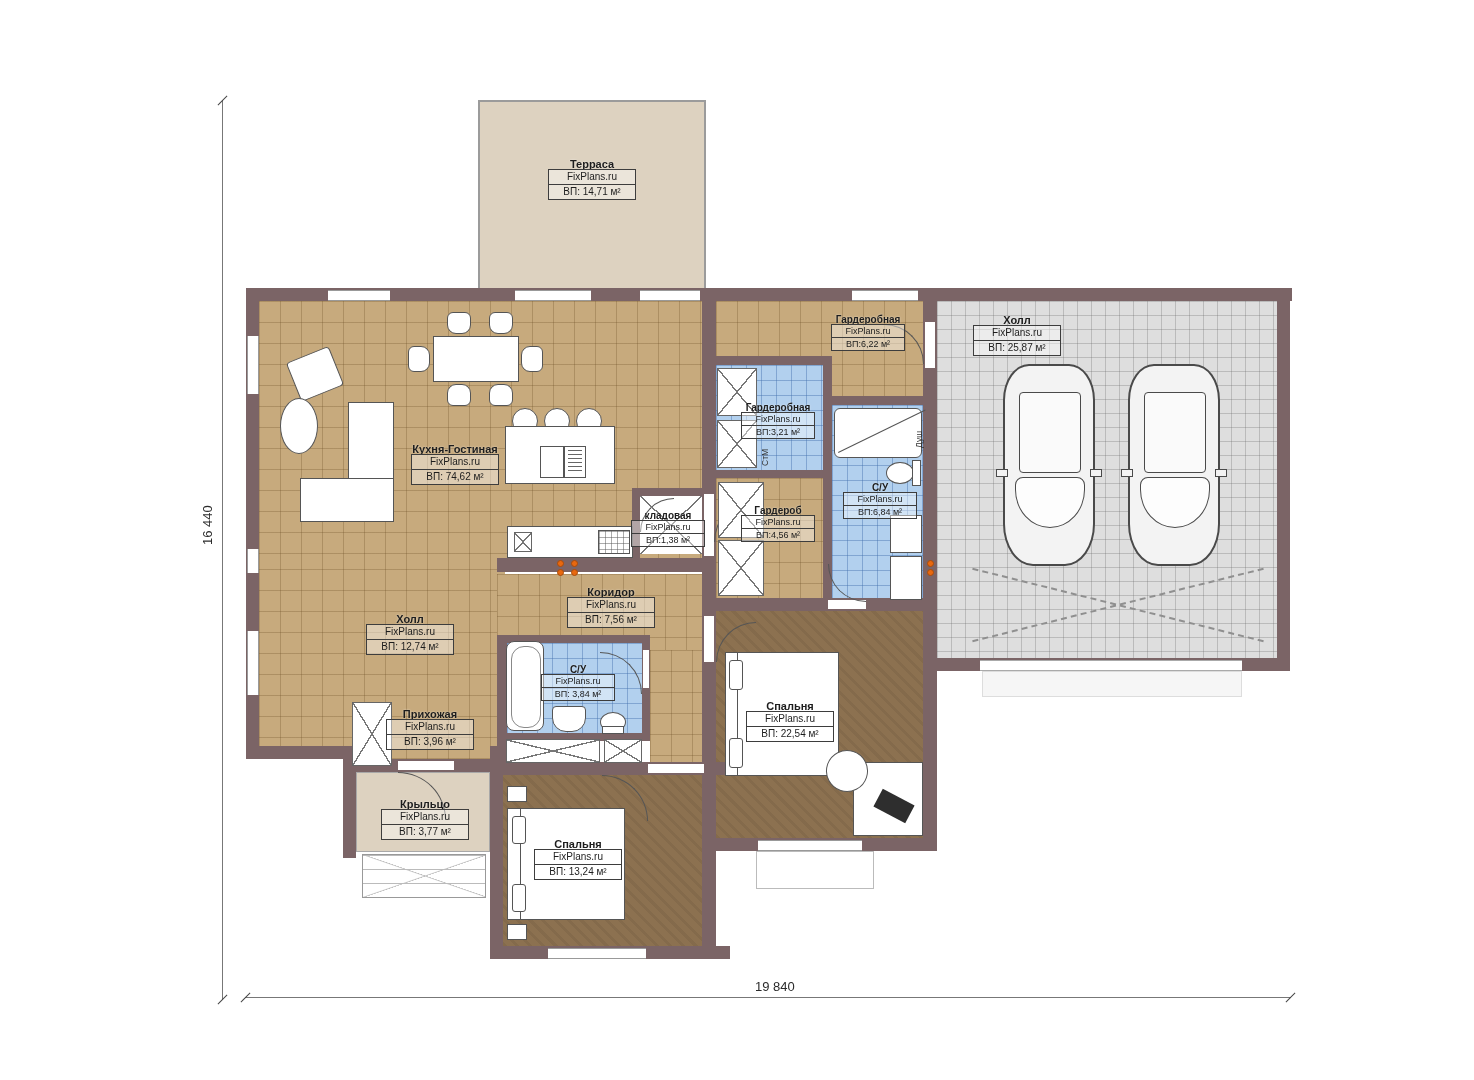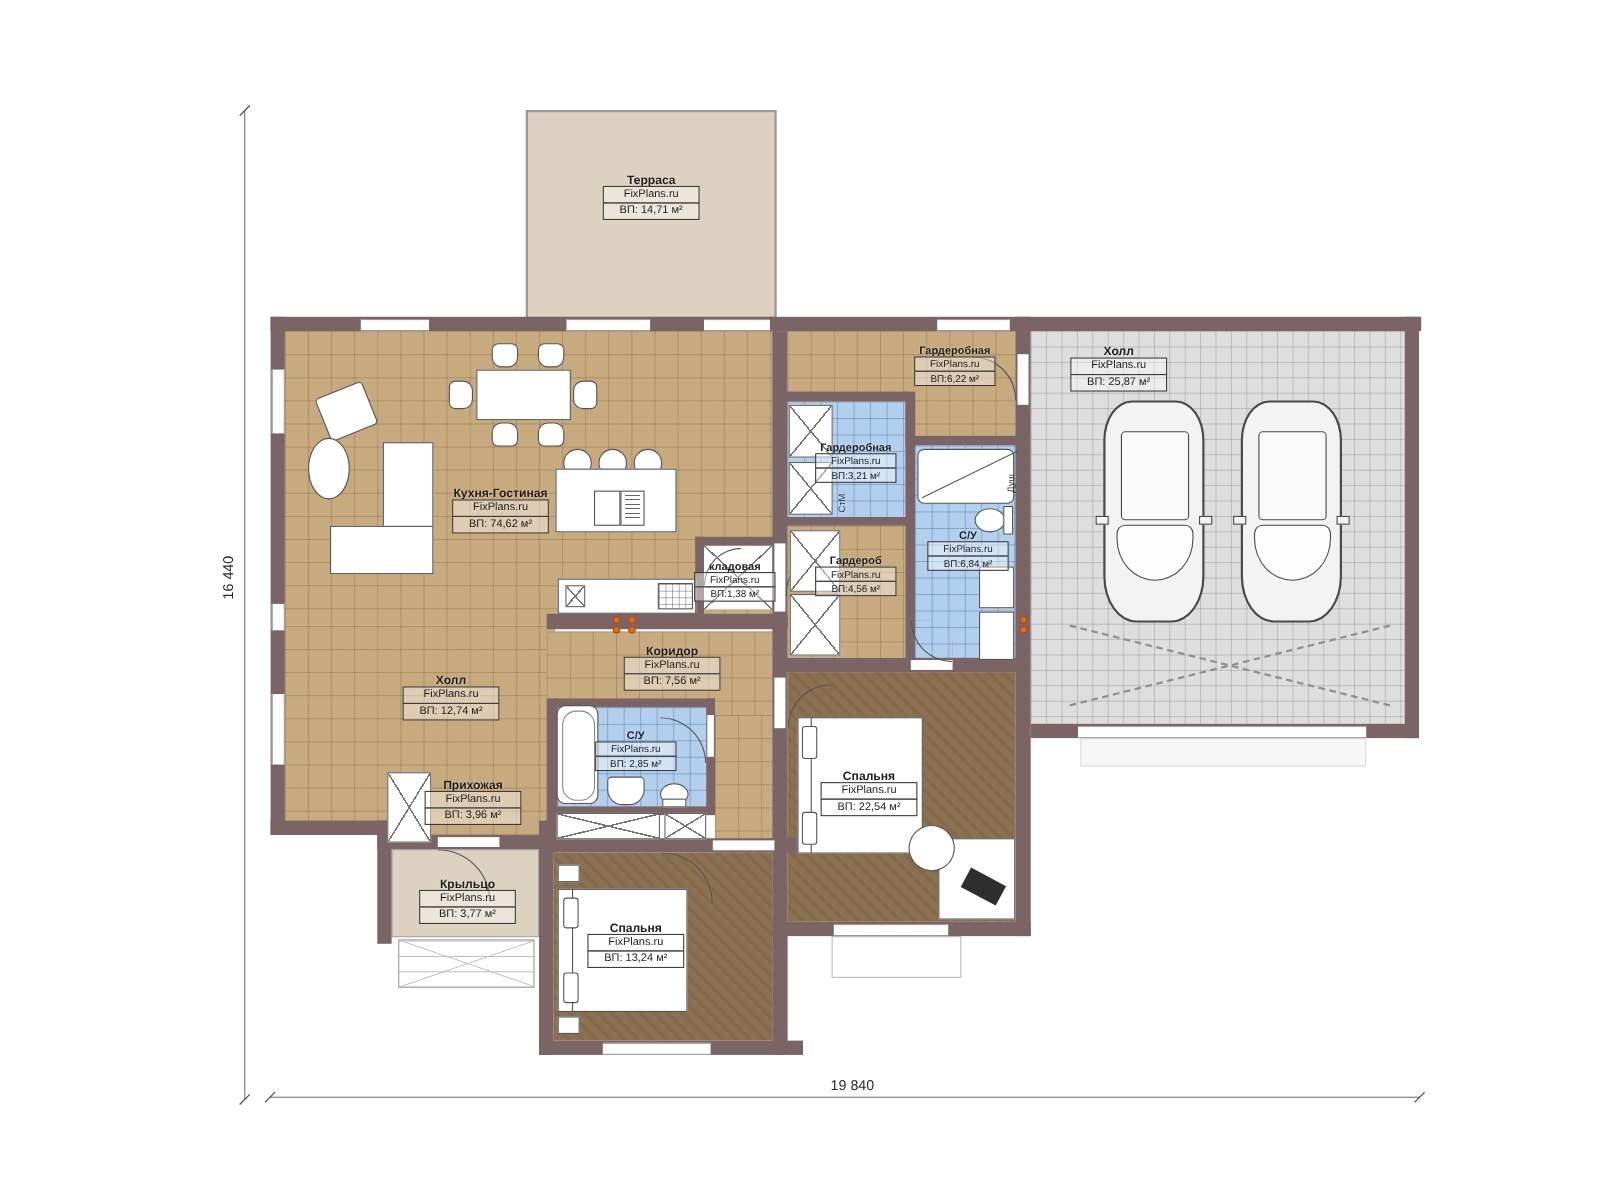--- a/index.html
+++ b/index.html
@@ -264,21 +264,21 @@
     <div class="lbox">ВП: 7,56 м²</div>
   </div>
   <div class="lbl" style="left:410px;top:613px">
     <div class="lname">Холл</div>
     <div class="lbox">FixPlans.ru</div>
     <div class="lbox">ВП: 12,74 м²</div>
   </div>
   <div class="lbl sm" style="left:578px;top:664px">
     <div class="lname">С/У</div>
     <div class="lbox">FixPlans.ru</div>
-    <div class="lbox">ВП: 2,85 м²</div>
+    <div class="lbox">ВП: 3,84 м²</div>
   </div>
   <div class="lbl" style="left:430px;top:708px">
     <div class="lname">Прихожая</div>
     <div class="lbox">FixPlans.ru</div>
     <div class="lbox">ВП: 3,96 м²</div>
   </div>
   <div class="lbl" style="left:790px;top:700px">
     <div class="lname">Спальня</div>
     <div class="lbox">FixPlans.ru</div>
     <div class="lbox">ВП: 22,54 м²</div>

